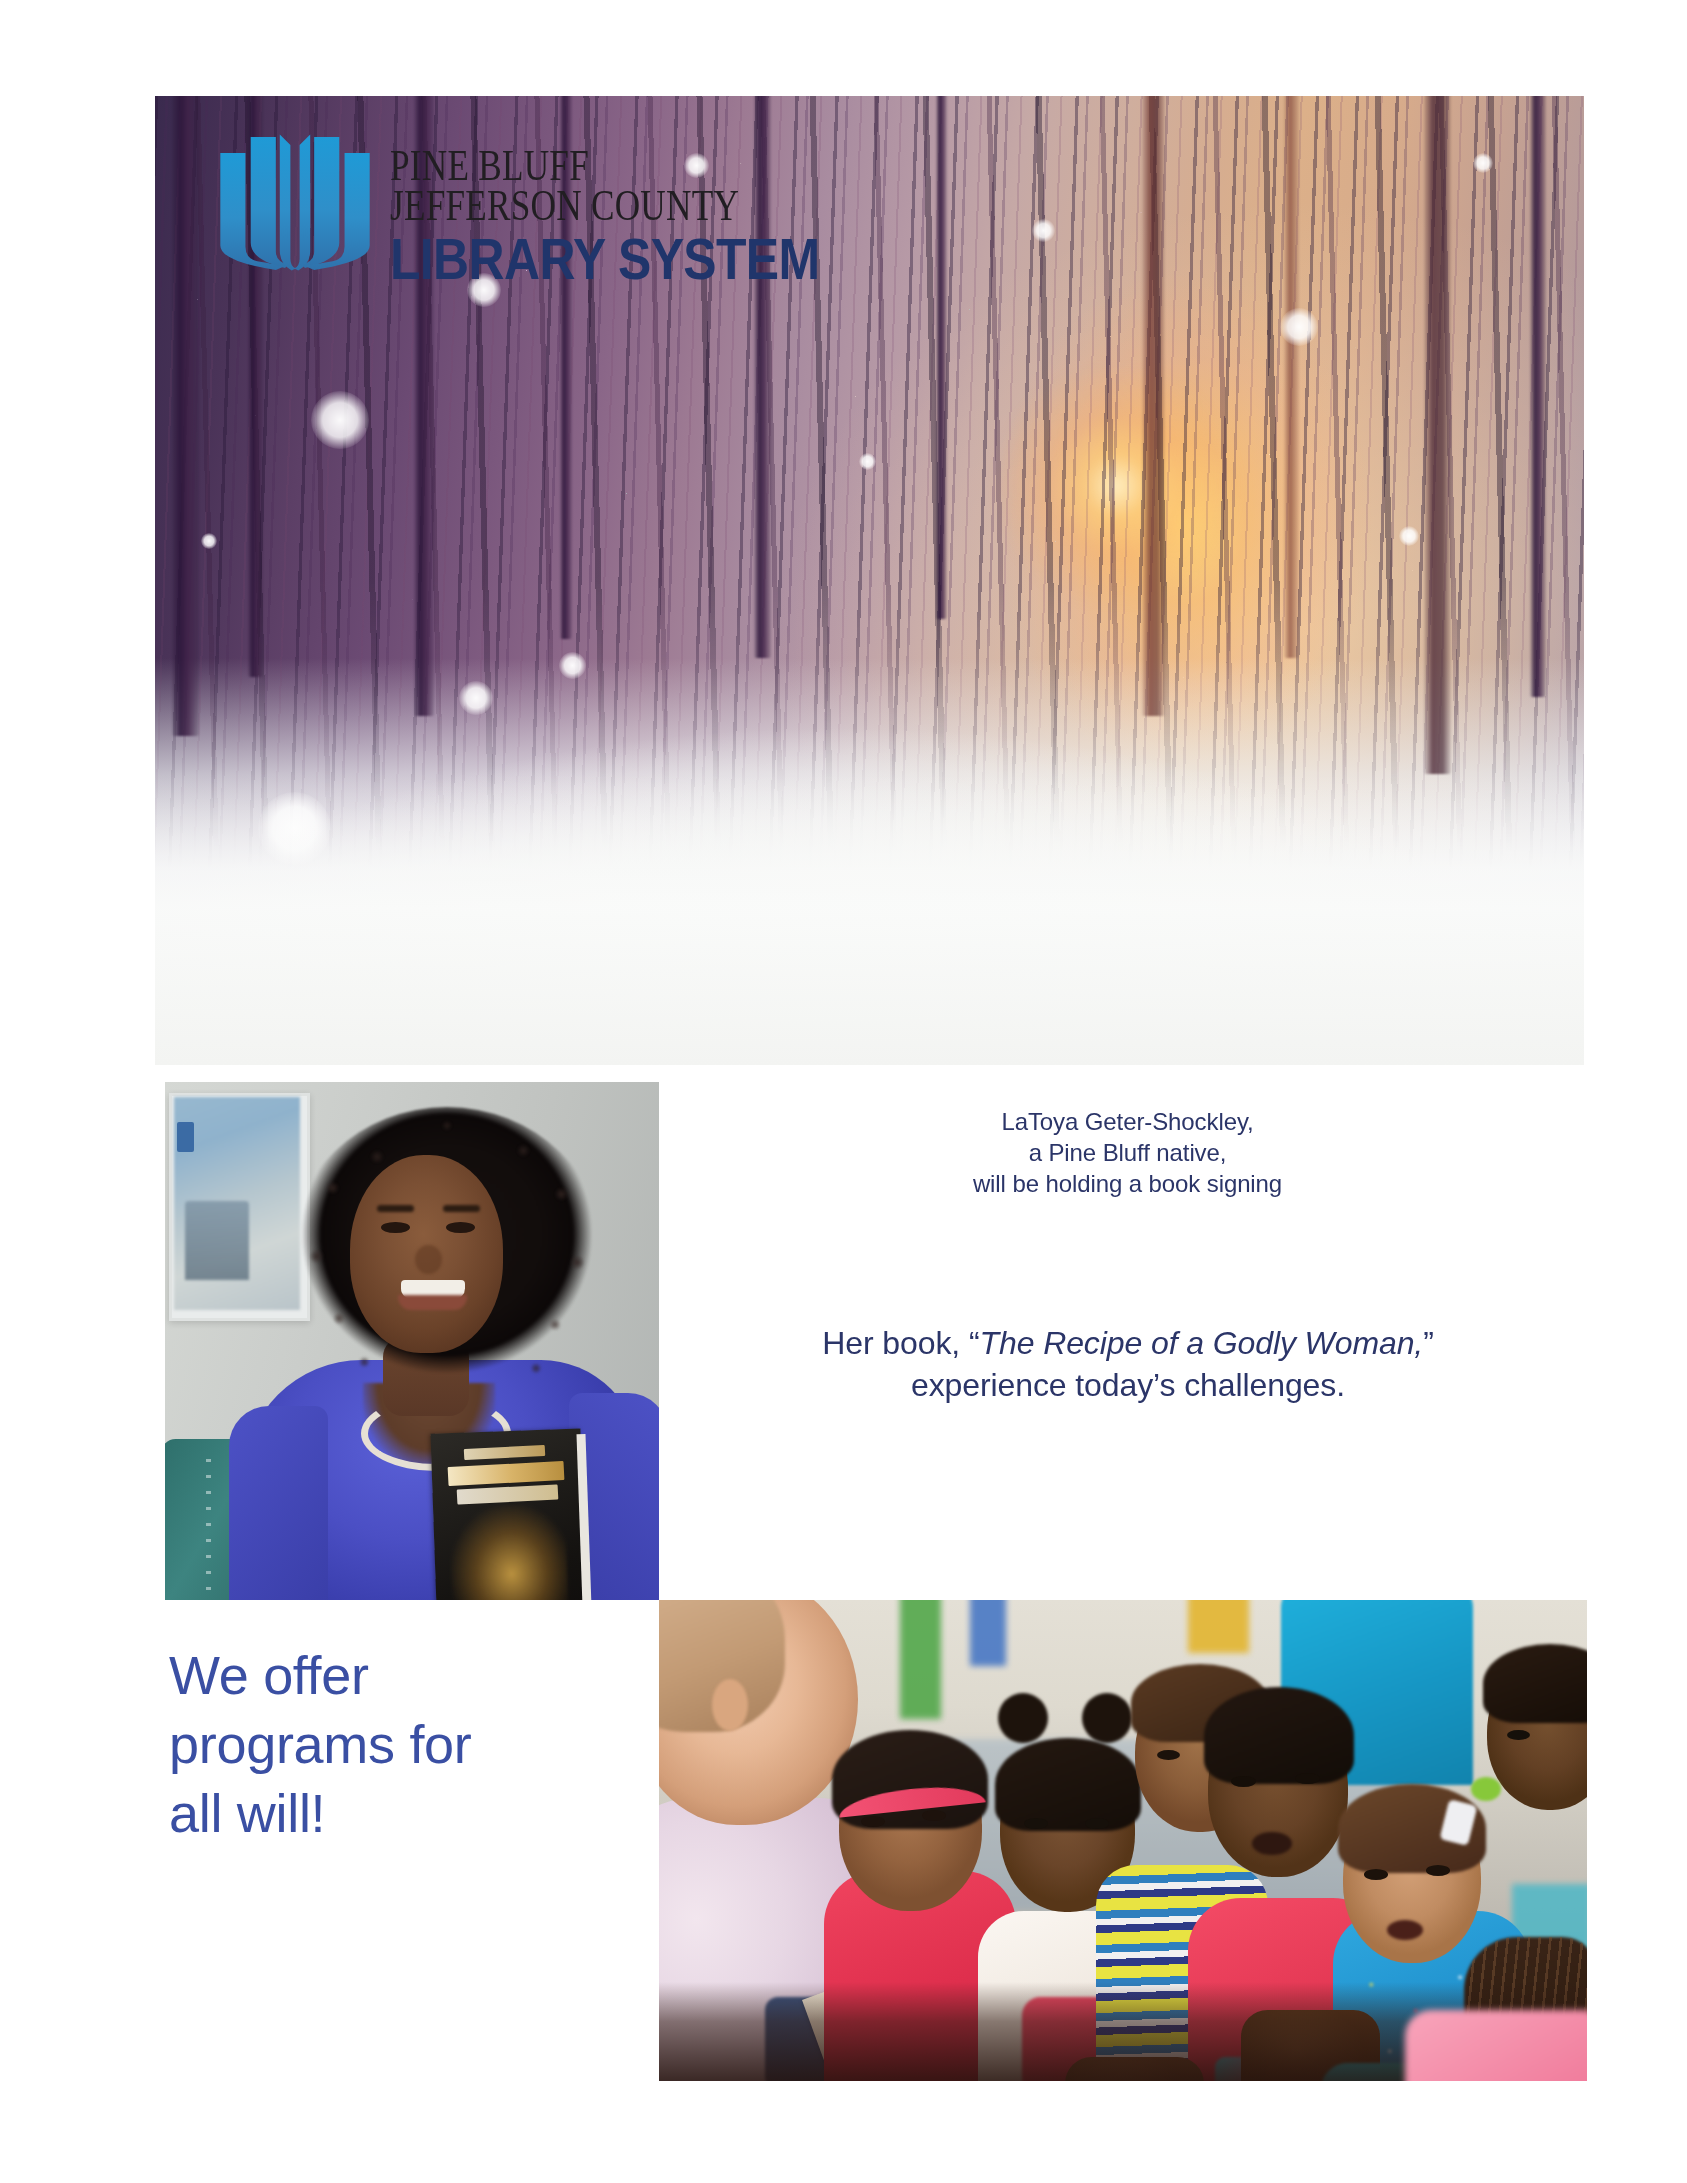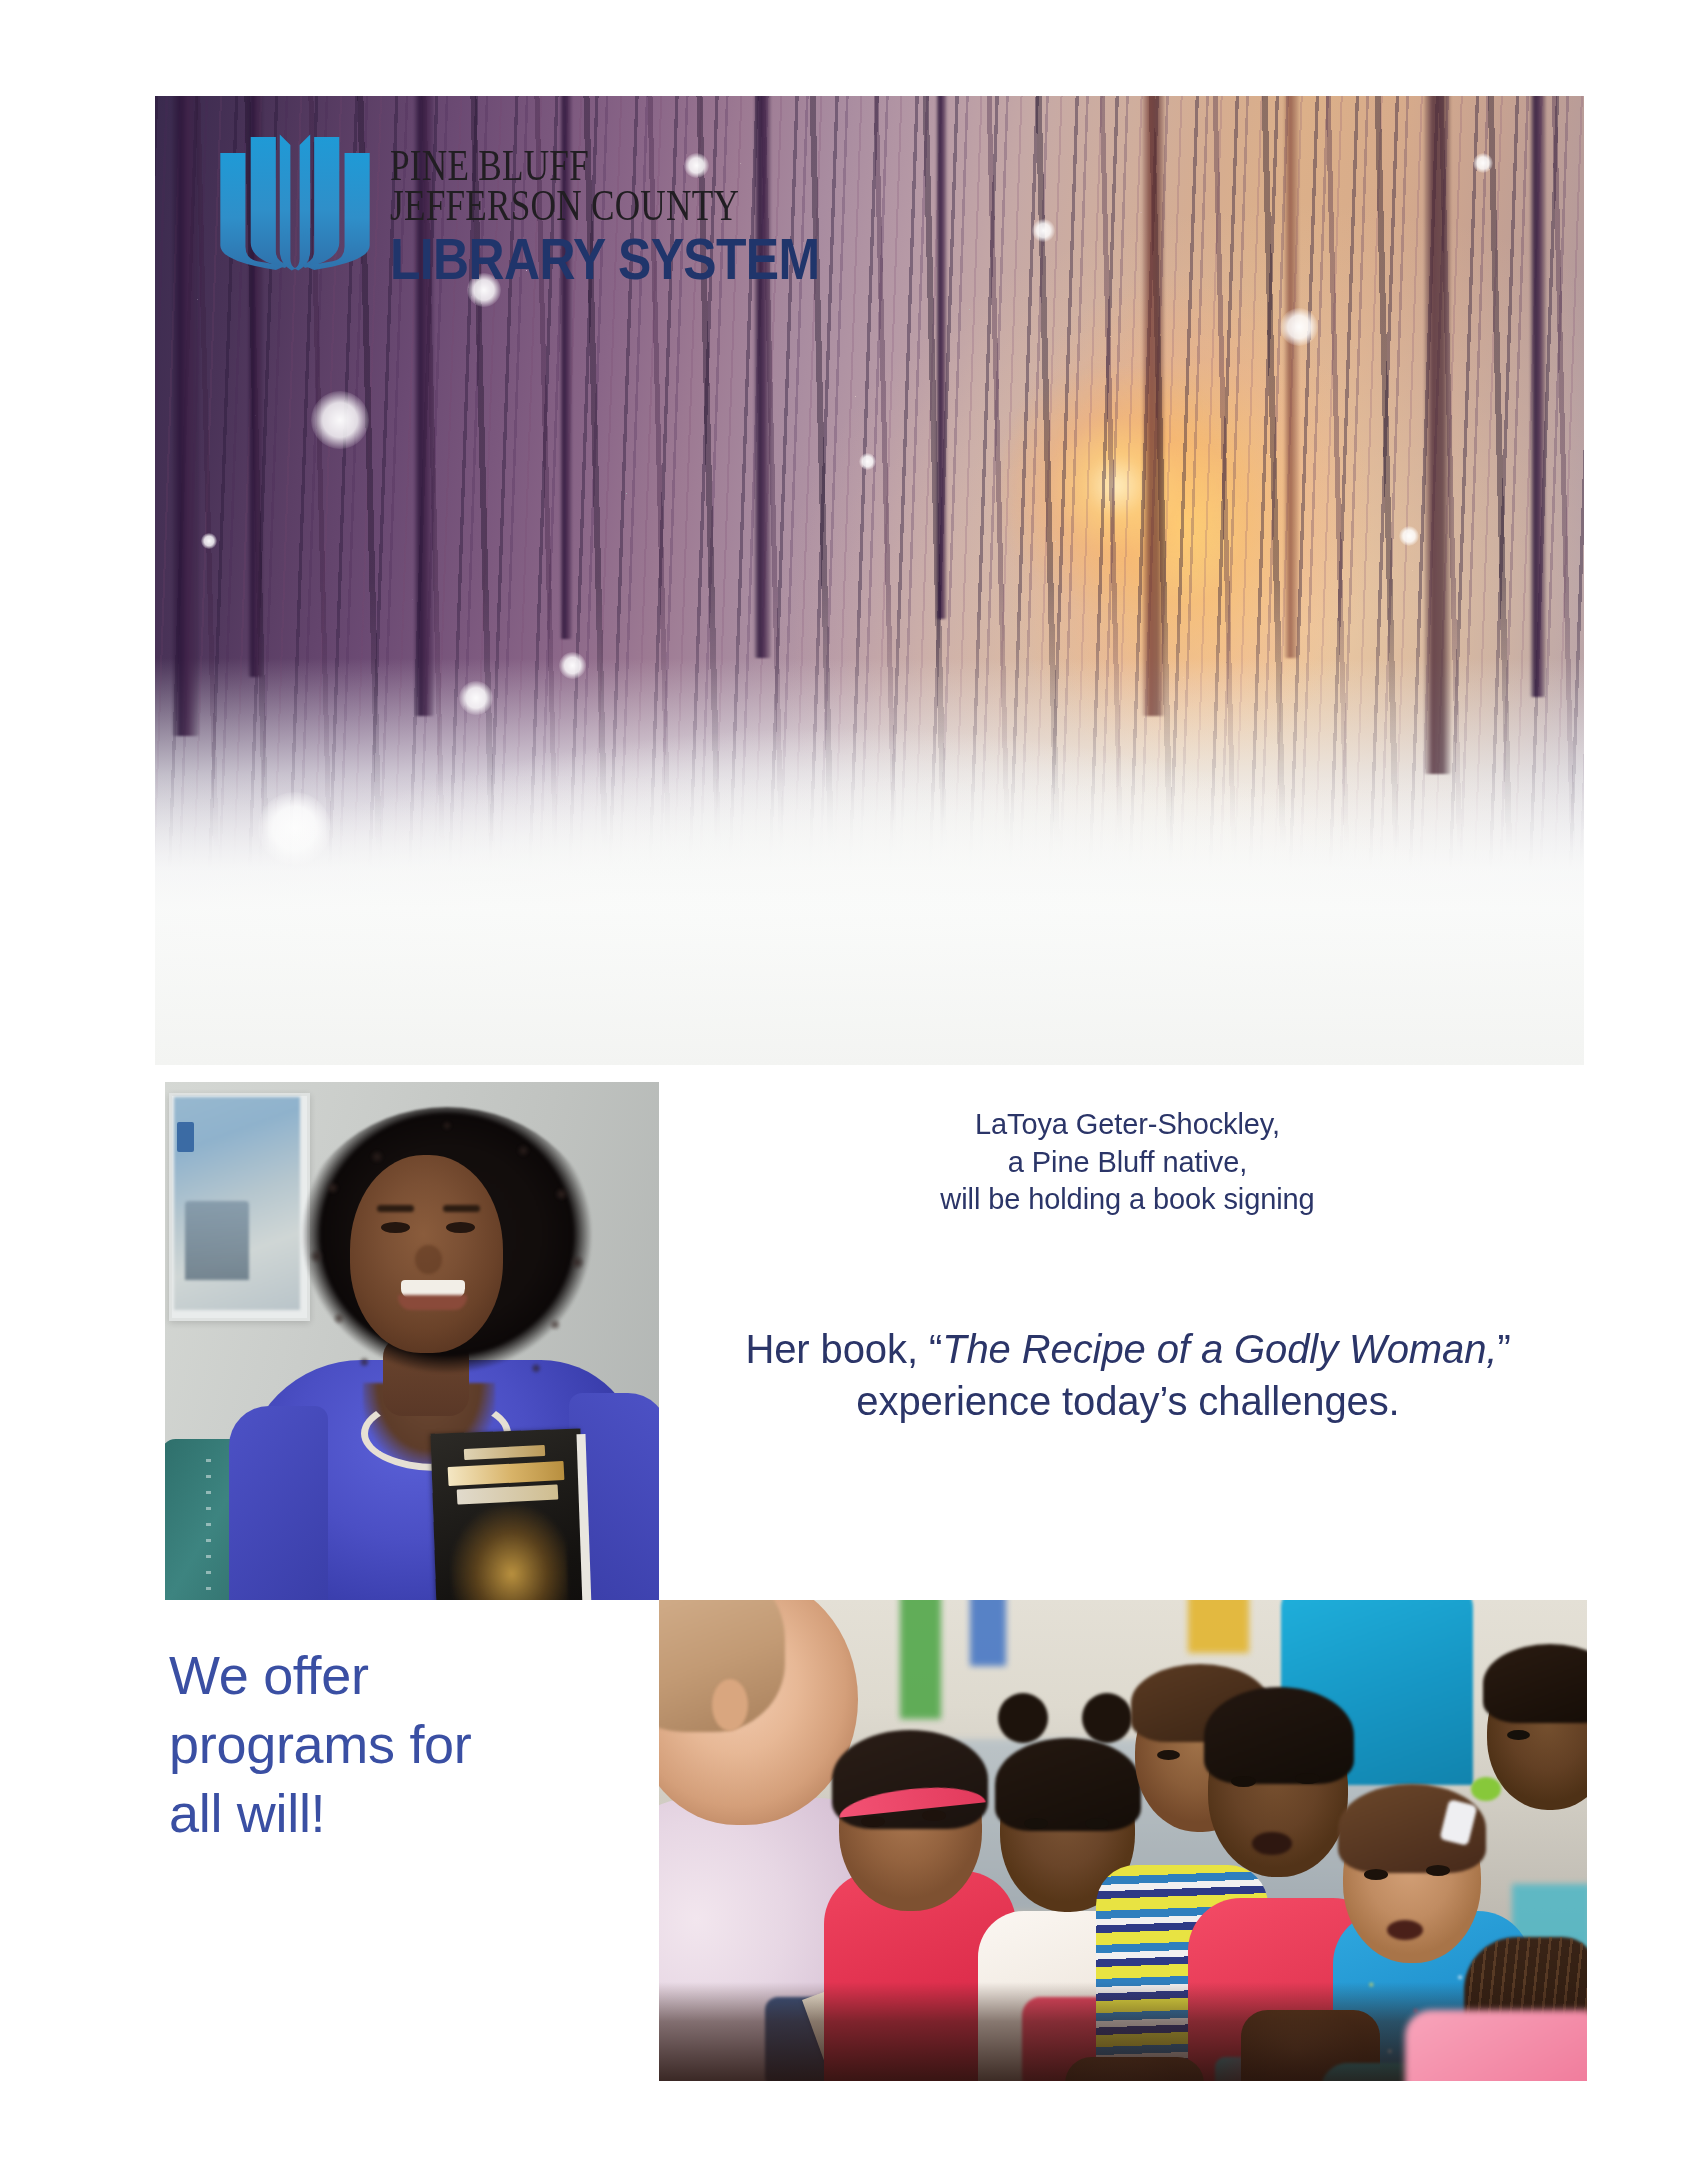--- a/index.html
+++ b/index.html
@@ -109,23 +109,23 @@
      background:linear-gradient(160deg,#cfd3d0 0%,#c3c7c4 40%,#b6bab6 100%);}
   #children-photo{position:absolute;left:659px;top:1600px;width:928px;height:481px;overflow:hidden;
      background:#cfc8bd;}
 
   
   .sh{position:absolute;}
   .blur1{filter:blur(0.7px);} .blur2{filter:blur(1.7px);} .blur4{filter:blur(3.3px);}
 
   
   #intro-text{position:absolute;left:701px;top:1106px;width:853px;text-align:center;
-     color:#2b3568;font-size:29px;line-height:1.30;letter-spacing:-0.1px;}
+     color:#2b3568;font-size:24px;line-height:1.30;letter-spacing:-0.1px;}
   #book-text{position:absolute;left:688px;top:1323px;width:880px;text-align:center;
-     color:#2b3568;font-size:40px;line-height:1.30;letter-spacing:-0.1px;}
+     color:#2b3568;font-size:32px;line-height:1.30;letter-spacing:-0.1px;}
   #book-text i{font-style:italic;}
   #tagline{position:absolute;left:169px;top:1641px;width:463px;
      color:#3a4fa3;font-size:54px;line-height:1.28;letter-spacing:-0.3px;font-weight:400;}
 </style>
 </head>
 <body>
 
 <div id="hero">
   <div class="hl hero-base"></div>
   <div class="sunburst"></div>

